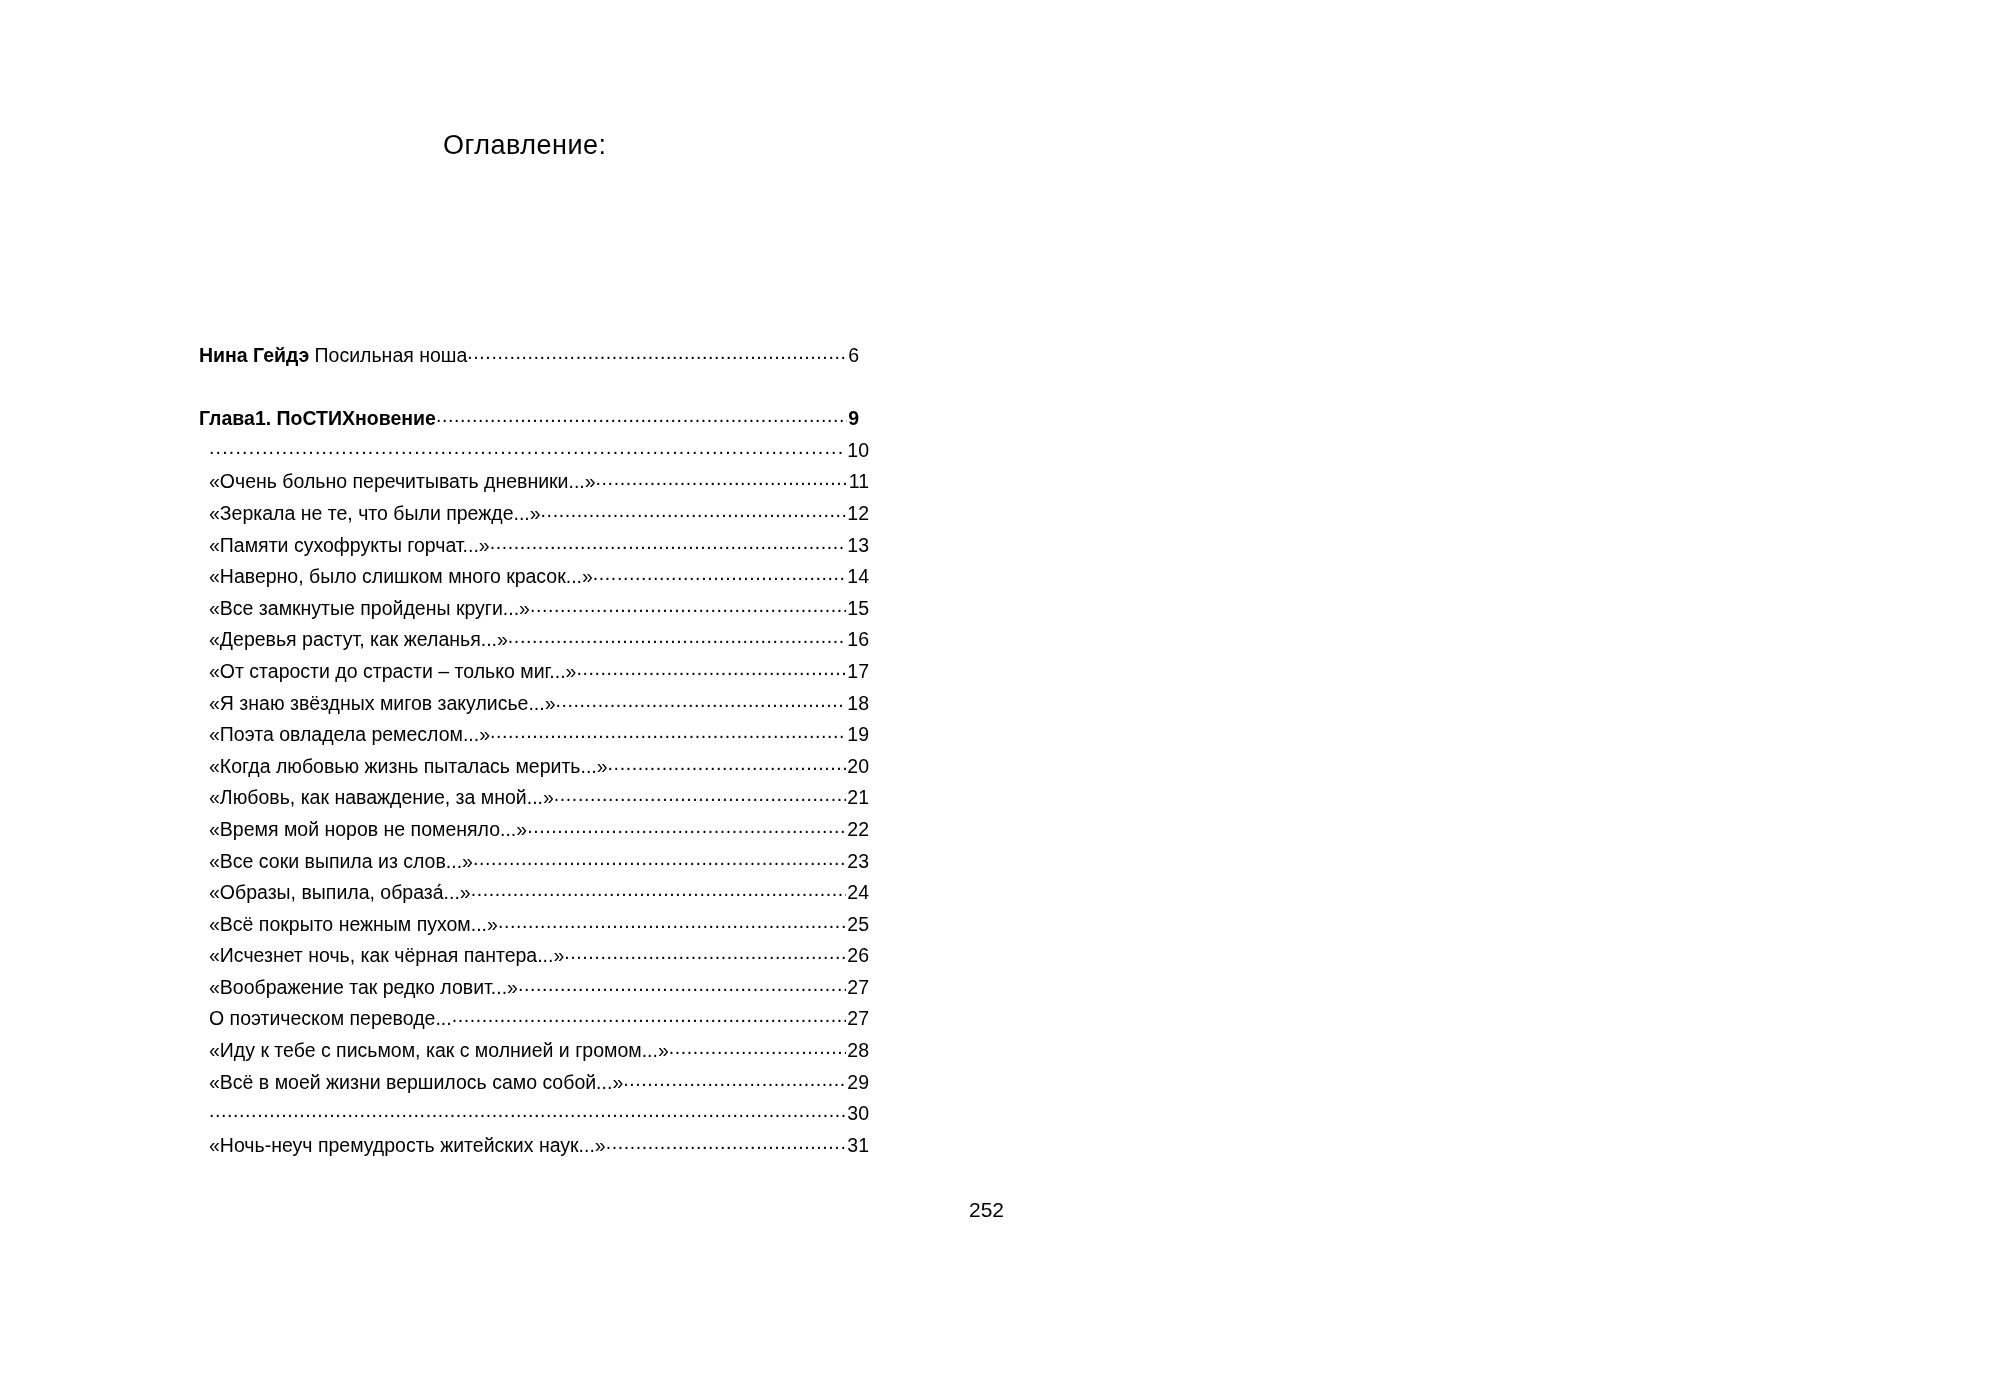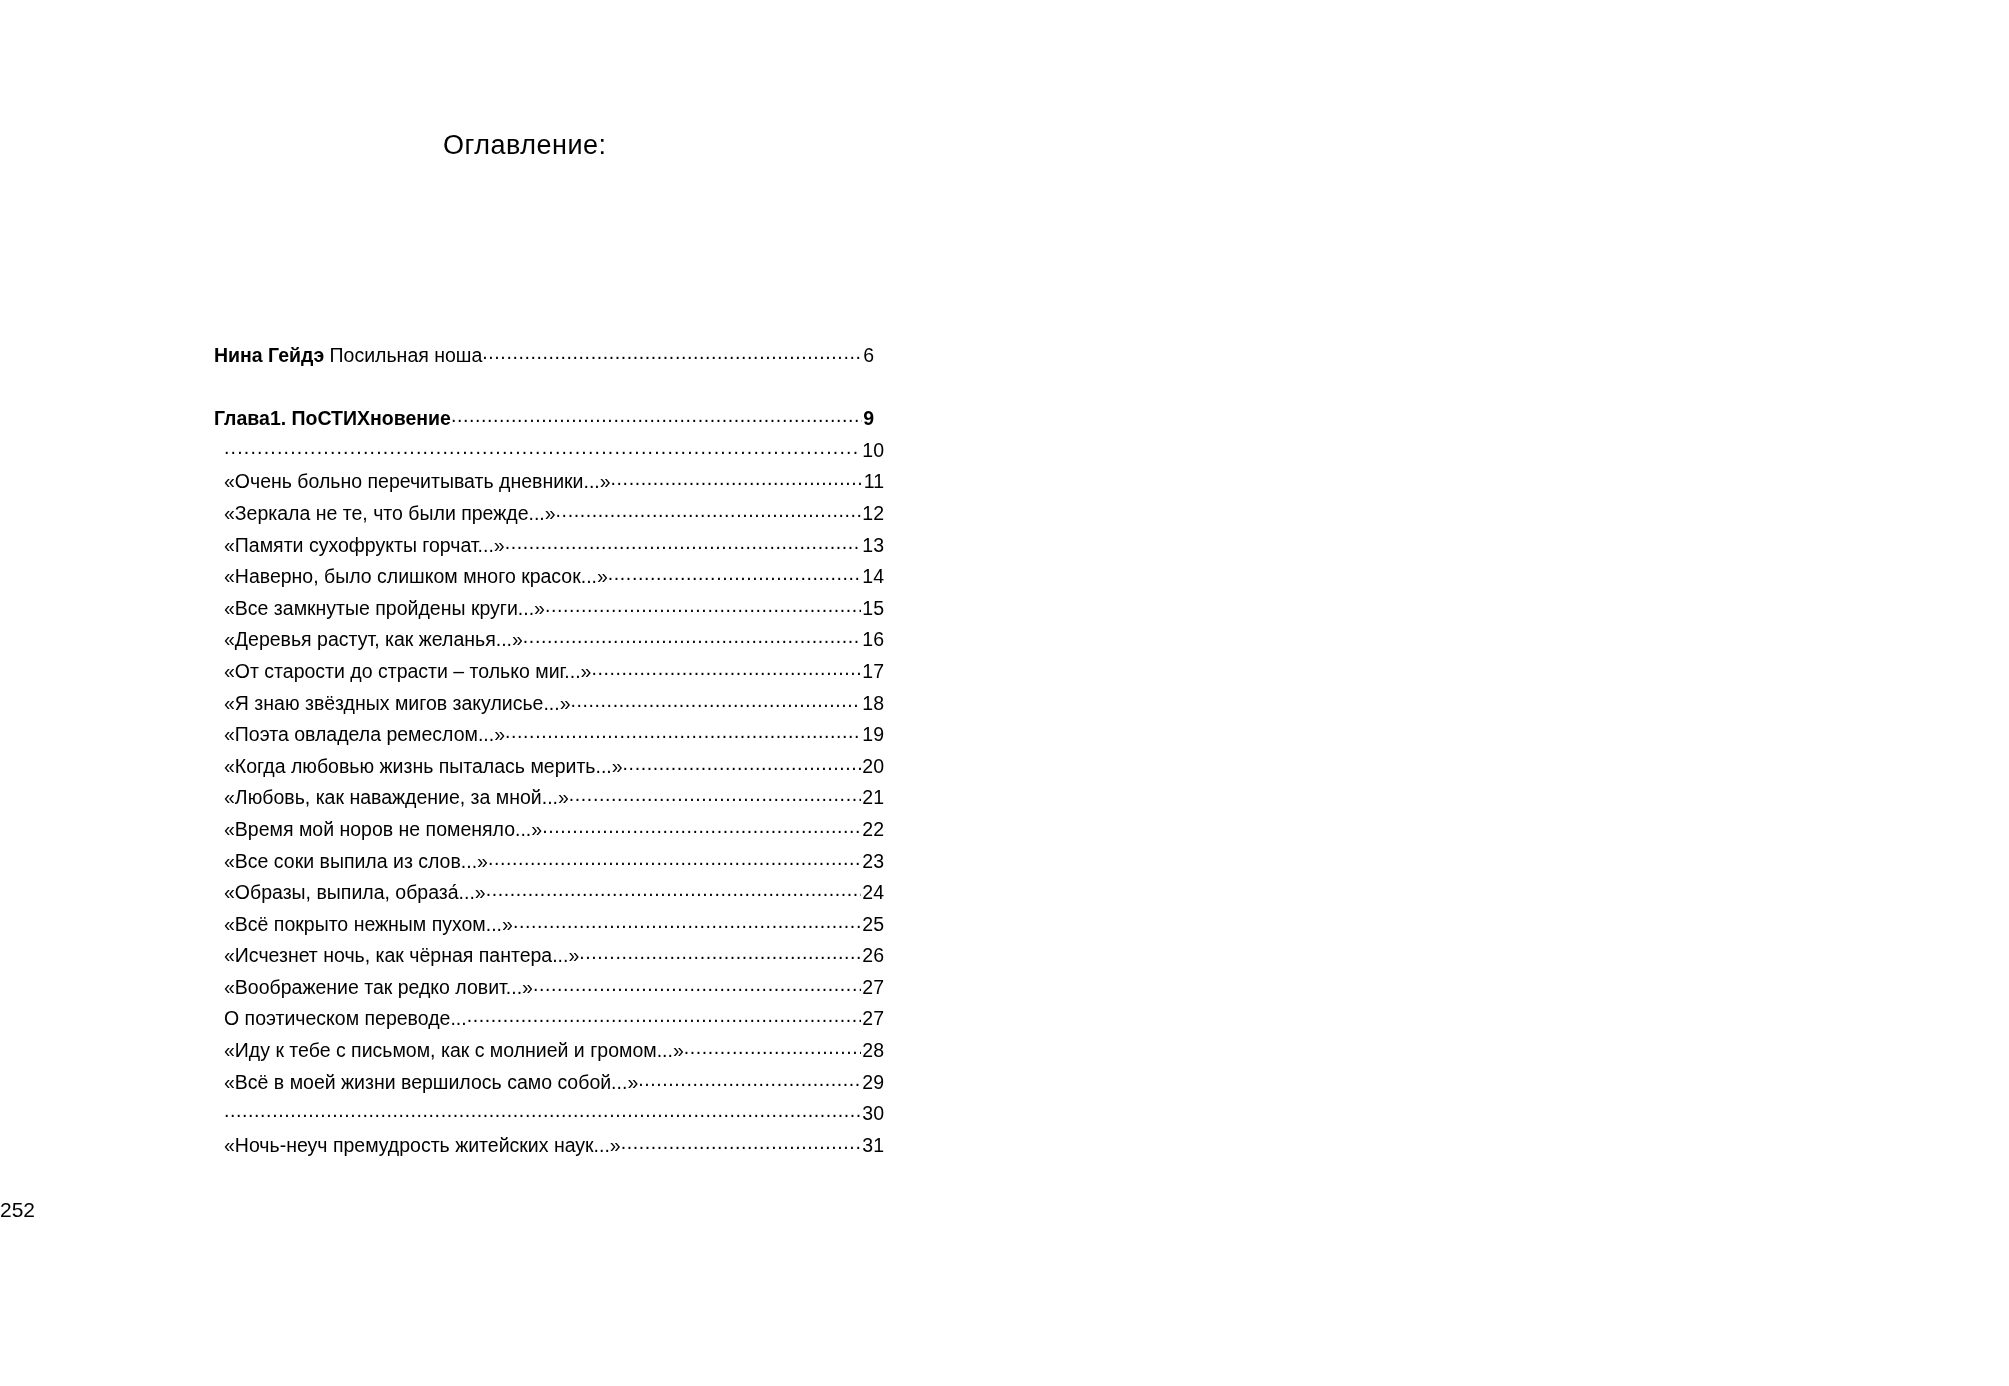--- a/index.html
+++ b/index.html
@@ -42,21 +42,21 @@
     font-size: 27px;
     letter-spacing: 0.5px;
   }
 
   .toc-block {
     position: absolute;
     font-size: 19.5px;
     line-height: 31.6px;
   }
   .left-block {
-    left: 214px;
+    left: 199px;
     top: 340px;
     width: 660px;
   }
 
   .entry {
     display: flex;
     align-items: baseline;
     white-space: nowrap;
     width: 100%;
   }
@@ -93,21 +93,21 @@
   .entry.indent {
     padding-left: 10px;
   }
   .gap-wide .dots {
     letter-spacing: 1.2px;
   }
 
   .folio {
     position: absolute;
     font-size: 21px;
-    text-align: left;
+    text-align: right;
   }
   .folio-left {
     left: 0;
     right: 0;
     top: 1198px;
     width: 1004px;
   }
   .folio-right {
     left: 1004px;
     top: 1198px;

